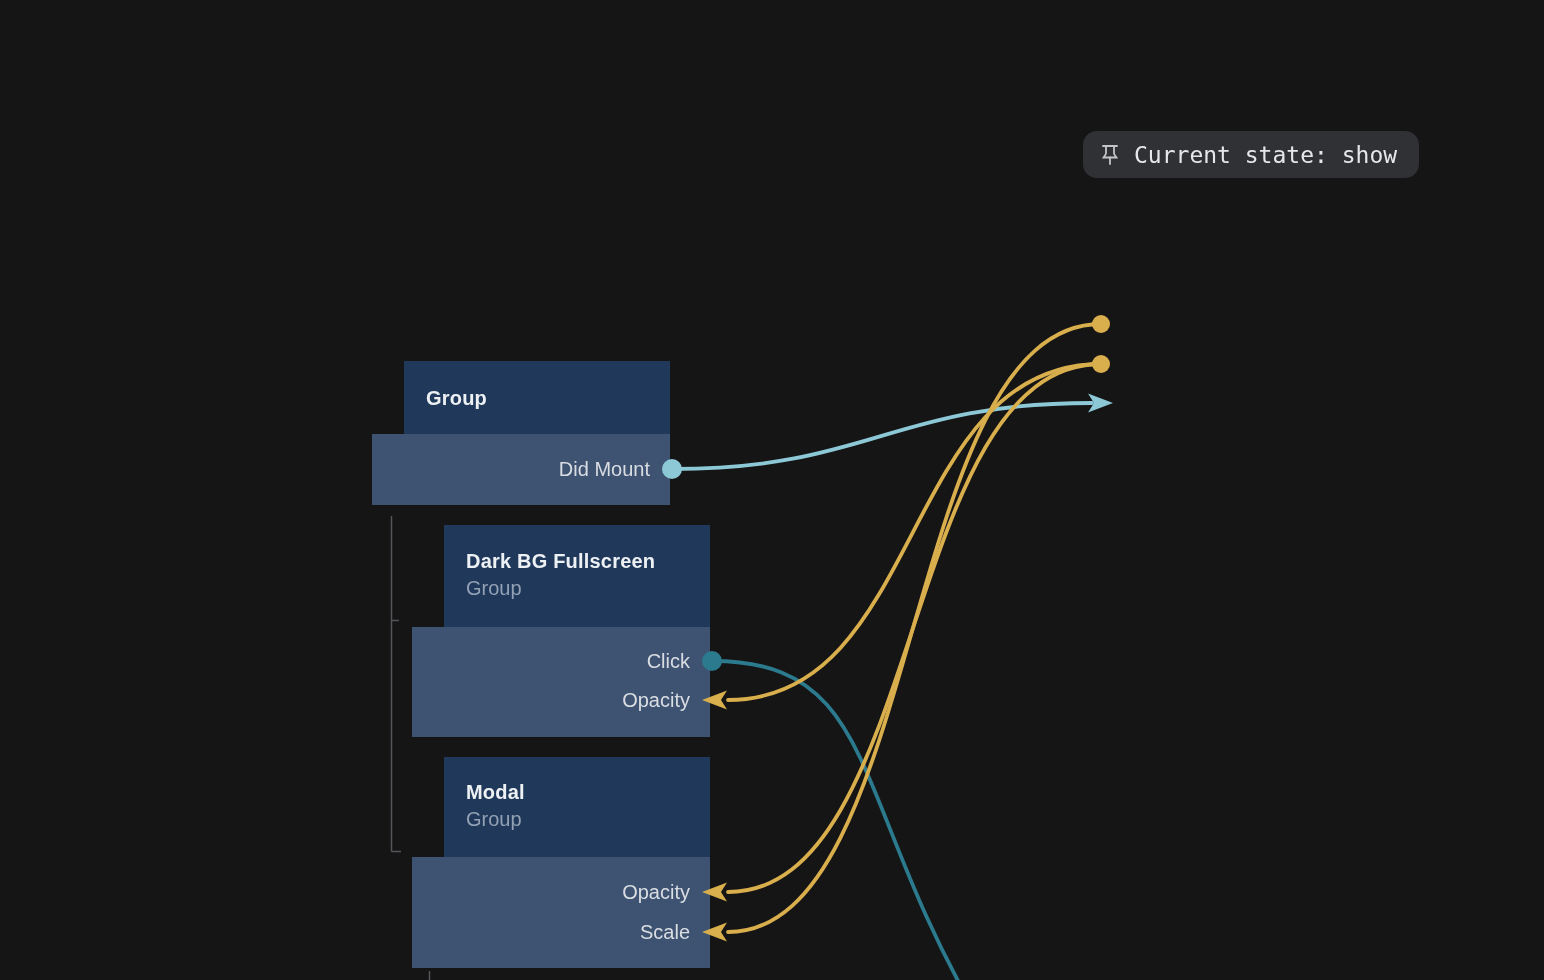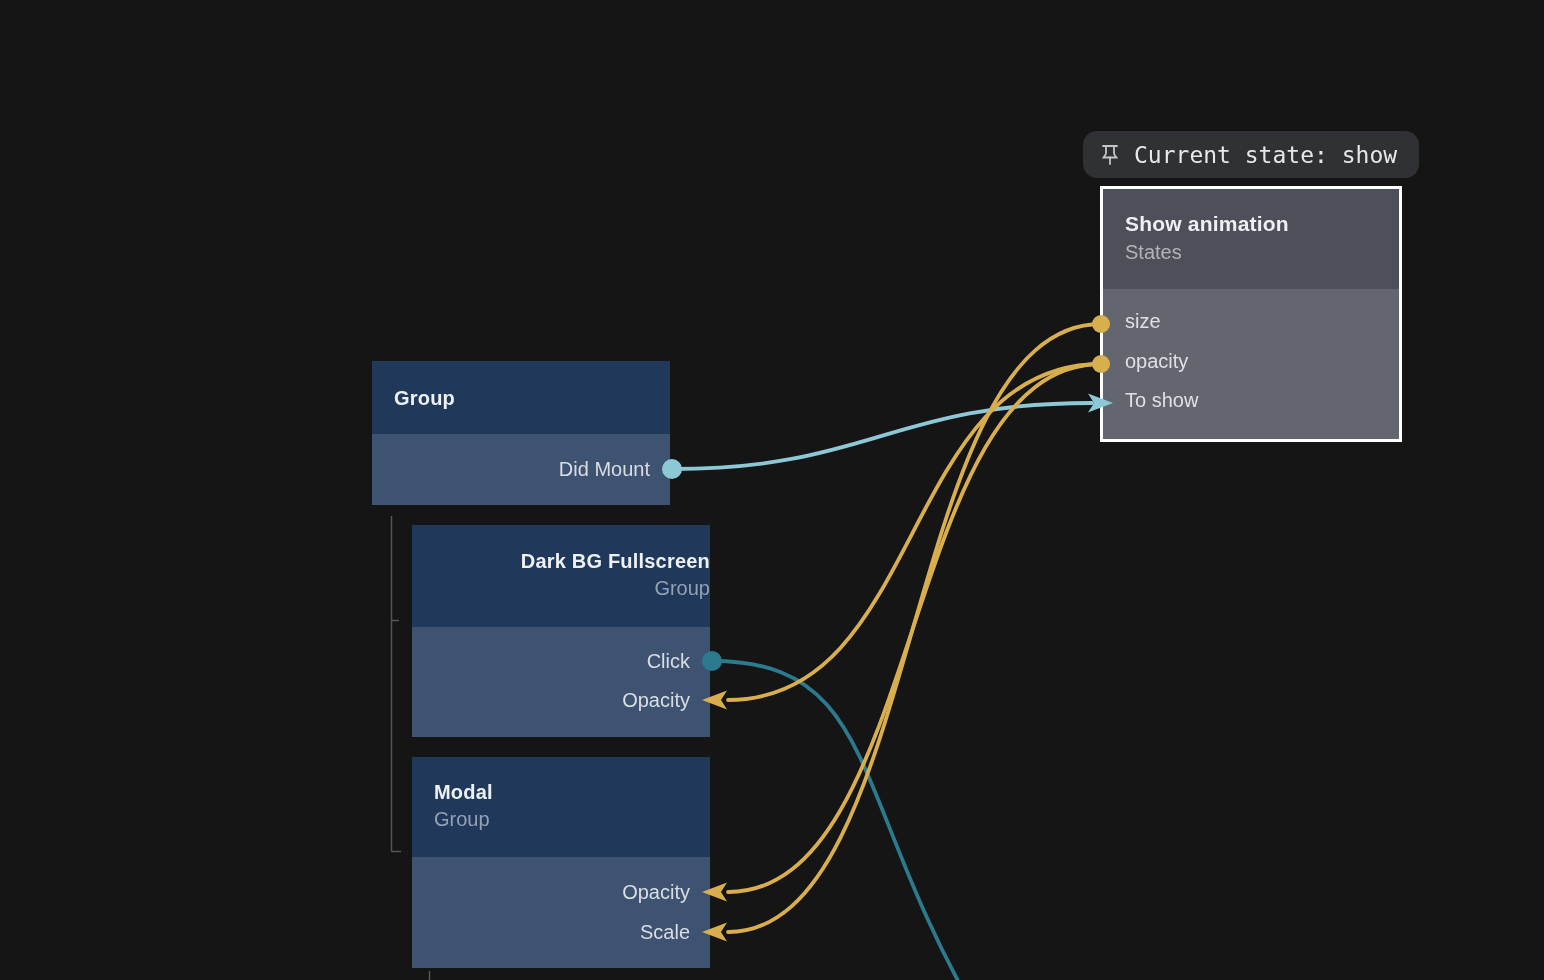--- a/index.html
+++ b/index.html
@@ -8,21 +8,21 @@
     background:#151516;
     font-family:"Liberation Sans", sans-serif;
   }
   .layer{position:absolute; left:0; top:0; width:1544px; height:980px; pointer-events:none;}
 
   
   .node{position:absolute; box-sizing:border-box;}
   .node .n-header{box-sizing:border-box; display:flex; flex-direction:column; justify-content:center; padding-left:22px;}
   .node .n-title{font-size:20px; font-weight:700; letter-spacing:.2px; color:#eef1f4; line-height:1.2;}
   .node .n-sub{font-size:20px; font-weight:400; line-height:1.5;}
-  .node.blue .n-header{background:#20395b;}
+  .node.blue .n-header{background:#20395b;margin-left:32px;}
   .node.blue .n-body{background:#3e5372; position:relative;}
   .node.blue .n-sub{color:#93a1b5;}
   .node.gray{border:3px solid #ffffff;}
   .node.gray .n-header{background:#4e5059;}
   .node.gray .n-body{background:#64666f; position:relative;}
   .node.gray .n-sub{color:#b2b4ba;}
 
   .port-row{position:absolute; height:30px; display:flex; align-items:center; font-size:20px;}
   .port-row.right{right:20px; justify-content:flex-end; color:#d9dde2;}
   .port-row.left{left:22px; justify-content:flex-start; color:#dde0e4;}
@@ -55,21 +55,21 @@
       <div class="n-title">Group</div>
     </div>
     <div class="n-body" style="height:71px;">
       <div class="port-row right" style="top:20px;">
         <span>Did Mount</span>
       </div>
     </div>
   </div>
 
   <div class="node blue" style="left:412px; top:525px; width:298px; height:212px;">
-    <div class="n-header" style="height:102px;text-align:right;">
+    <div class="n-header" style="height:102px;">
       <div class="n-title">Dark BG Fullscreen</div>
       <div class="n-sub">Group</div>
     </div>
     <div class="n-body" style="height:110px;text-align:center;">
       <div class="port-row right" style="top:19px;">
         <span>Click</span>
       </div>
       <div class="port-row right" style="top:58px;">
         <span>Opacity</span>
       </div>
@@ -84,37 +84,20 @@
     <div class="n-body" style="height:111px;">
       <div class="port-row right" style="top:20px;">
         <span>Opacity</span>
       </div>
       <div class="port-row right" style="top:60px;">
         <span>Scale</span>
       </div>
     </div>
   </div>
 
-  <div class="node gray" style="left:1100px; top:186px; width:302px; height:256px;">
-    <div class="n-header" style="height:100px;">
-      <div class="n-title" style="font-size:21px;">Show animation</div>
-      <div class="n-sub">States</div>
-    </div>
-    <div class="n-body" style="height:150px;">
-      <div class="port-row left" style="top:17px;">
-        <span>size</span>
-      </div>
-      <div class="port-row left" style="top:57px;">
-        <span>opacity</span>
-      </div>
-      <div class="port-row left" style="top:96px;">
-        <span>To show</span>
-      </div>
-    </div>
-  </div>
 
   <svg class="layer" viewBox="0 0 1544 980">
 
     <path d="M672,469 C870,469 892,403 1092,403" fill="none" stroke-width="3.8" stroke-linecap="round" stroke="#8dc8d7"></path>
     <polygon points="1113,403 1088,393.5 1094,403 1088,412.5" fill="#8dc8d7"></polygon>
 
     <path d="M712,661 C880,661 850,800 980,1020" fill="none" stroke-width="3.8" stroke-linecap="round" stroke="#2b7a8d"></path>
 
     <path d="M1101,364 C901,364 924,700 728,700" fill="none" stroke-width="3.8" stroke-linecap="round" stroke="#d9ae4c"></path>
     <polygon points="702,700 727,690.5 721,700 727,709.5" fill="#d9ae4c"></polygon>

